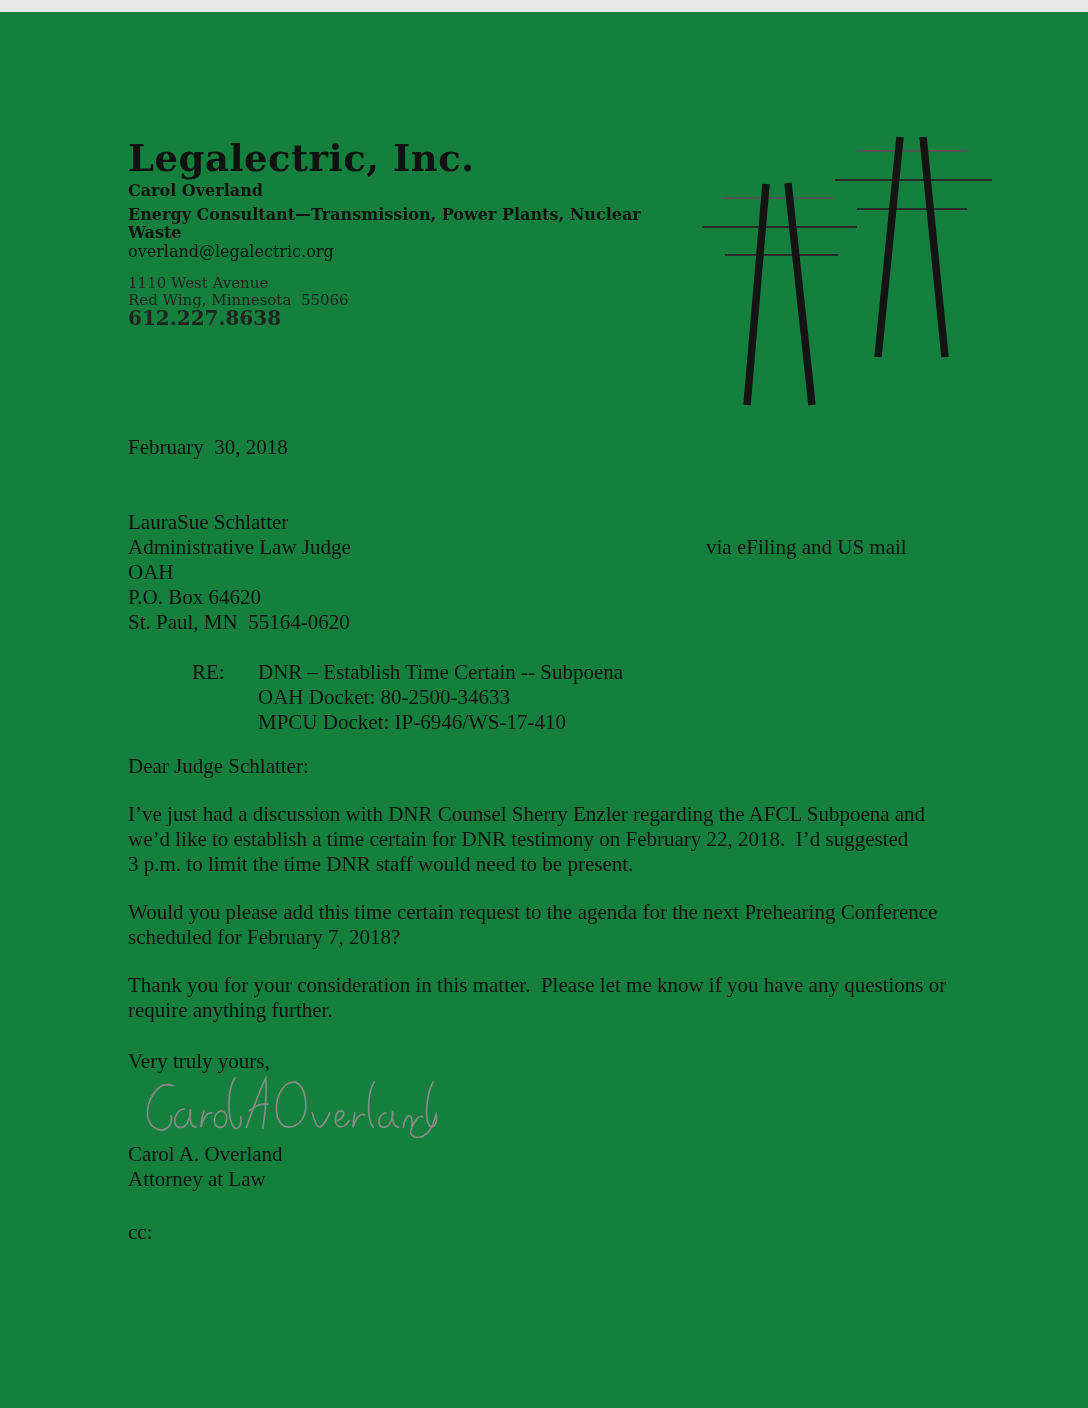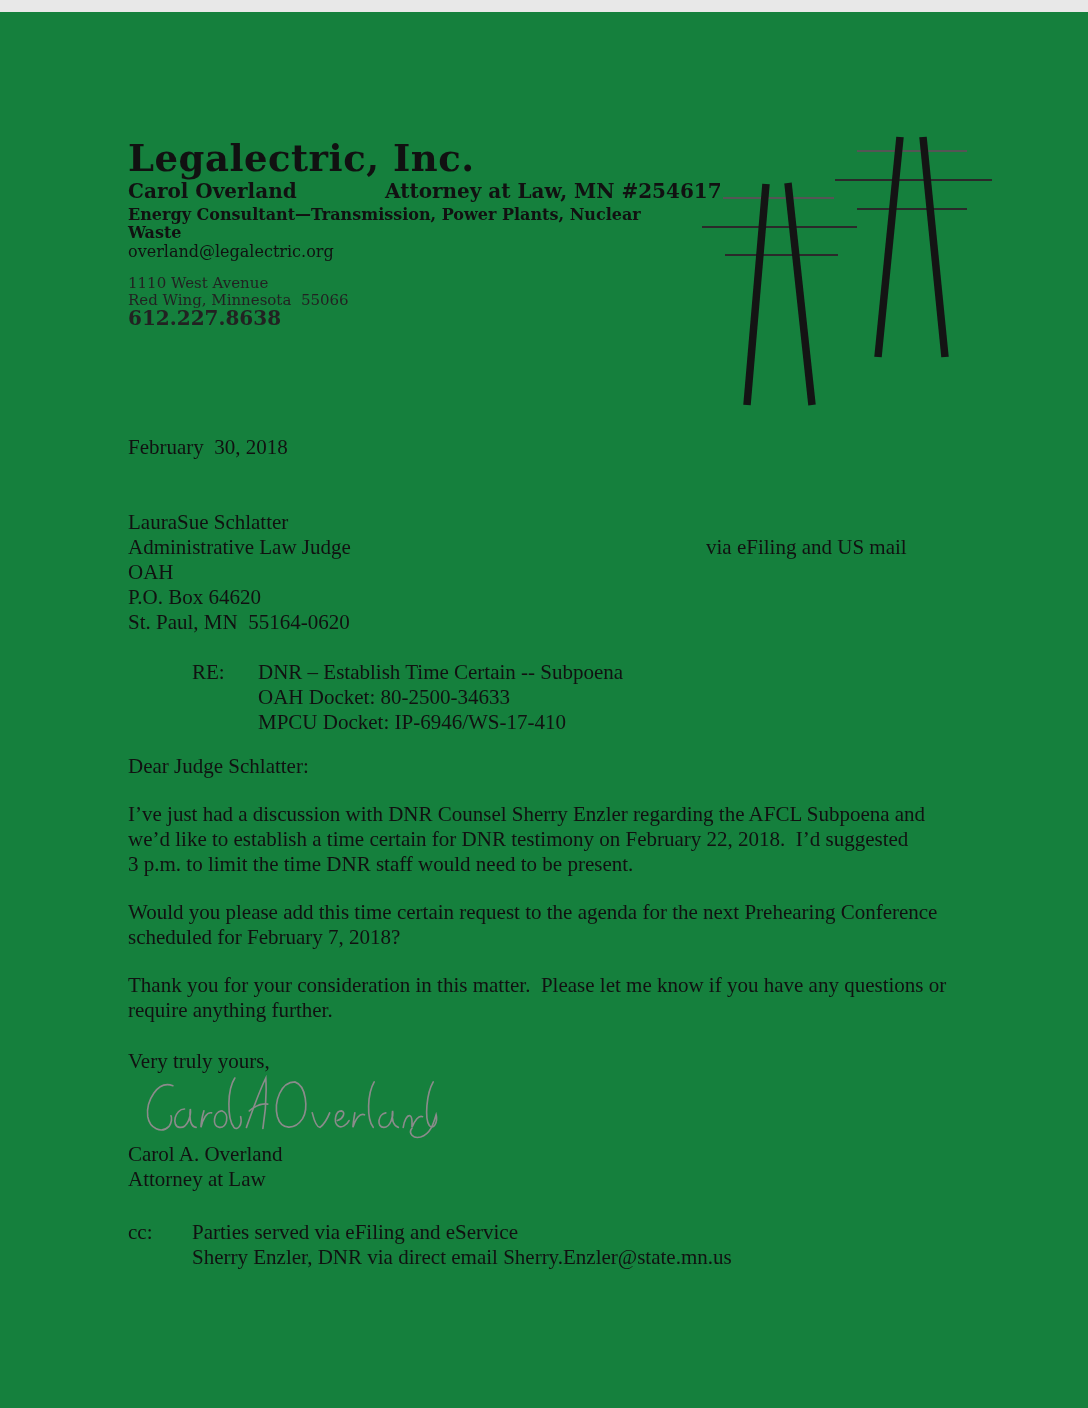--- a/index.html
+++ b/index.html
@@ -19,21 +19,21 @@
     font-family:"DejaVu Serif", serif;
     font-weight:bold;
     font-size:37px; line-height:34px;
     letter-spacing:0.5px;
   }
   .lh-name-row {
     display:flex;
     margin-top:3px;
     font-family:"DejaVu Serif", serif;
     font-weight:bold;
-    font-size:20px; line-height:26px;gap:44px;
+    font-size:16px; line-height:26px;
   }
   .lh-name { width:213px; flex:0 0 auto; }
   .lh-credentials { flex:0 0 auto; }
   .lh-tagline {
     margin-top:2px;
     font-family:"DejaVu Serif", serif;
     font-weight:bold;
     font-size:16px; line-height:18px;
   }
   .lh-email {
@@ -80,21 +80,20 @@
 </style>
 </head>
 <body>
 
 <div class="page">
 
   <div class="letterhead">
     <div class="lh-company">Legalectric, Inc.</div>
     <div class="lh-name-row">
       <span class="lh-name">Carol Overland</span>
-      <span class="lh-credentials">Attorney at Law, MN #254617</span>
     </div>
     <div class="lh-tagline">Energy Consultant—Transmission, Power Plants, Nuclear Waste</div>
     <div class="lh-email">overland@legalectric.org</div>
     <div class="lh-address">1110 West Avenue
 Red Wing, Minnesota  55066</div>
     <div class="lh-phone">612.227.8638</div>
   </div>
 
   <svg class="towers" width="300" height="310" viewBox="0 0 300 310" aria-hidden="true">
     <g>
@@ -160,17 +159,15 @@
       <path d="M272,57 C273,50 276,44 279,45 C282,46 281,53 281,57 C284,50 288,44 292,46"></path>
       <path d="M303,10 C296,22 294,48 299,55 C303,60 308,52 306,44 C303,54 300,64 290,67 C282,69 277,63 281,58"></path>
     </g>
   </svg>
 
   <div class="tblock signer">Carol A. Overland
 Attorney at Law</div>
 
   <div class="tblock cc-block">
     <span class="cc-label">cc:</span>
-    <span class="cc-lines">Parties served via eFiling and eService
-Sherry Enzler, DNR via direct email Sherry.Enzler@state.mn.us</span>
   </div>
 
 </div>
 
 </body></html>

